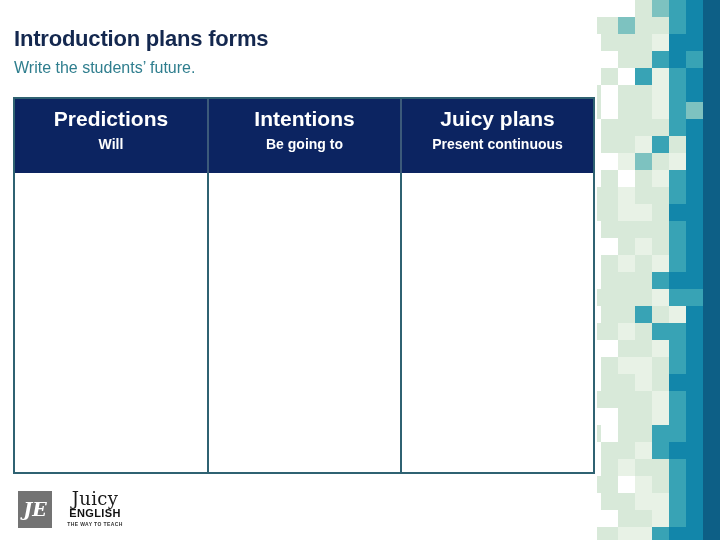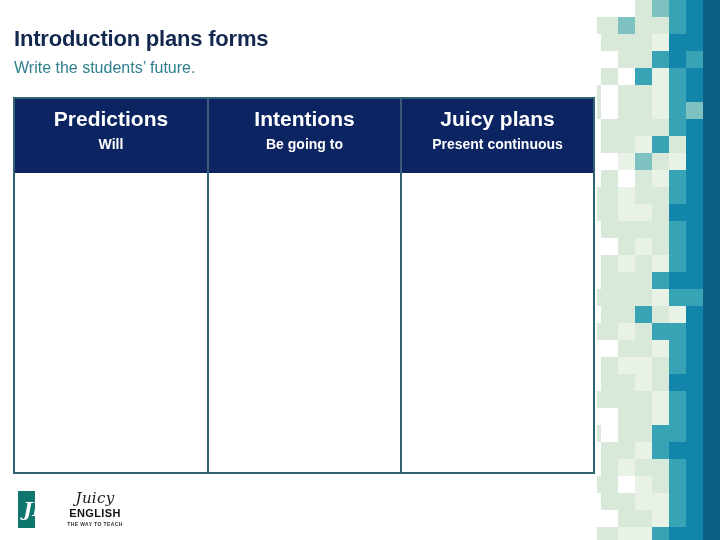--- a/index.html
+++ b/index.html
@@ -125,23 +125,23 @@
     position: absolute;
     left: 18px;
     top: 491px;
     width: 110px;
     height: 40px;
   }
   #logo-mark {
     position: absolute;
     left: 0;
     top: 0;
-    width: 17px;
+    width: 34px;
     height: 37px;
-    background: #0f766e;
+    background: #737373;
   }
   #logo-mark-text {
     position: absolute;
     left: 0; top: 0;
     width: 34px;
     height: 37px;
     line-height: 37px;
     text-align: center;
     color: #ffffff;
     font-family: "DejaVu Serif", serif;
@@ -150,22 +150,21 @@
     font-weight: bold;
   }
   #logo-word {
     position: absolute;
     left: 42px;
     top: 0px;
     width: 70px;
   }
   #logo-juicy {
     font-family: "DejaVu Serif", serif;
-    font-style: italic;
-    font-size: 15px;
+    font-size: 18px;
     color: #1a1a1a;
     line-height: 15px;
     text-align: center;
     letter-spacing: 0.3px;
   }
   #logo-english {
     font-size: 11px;
     font-weight: bold;
     color: #111111;
     line-height: 12px;

